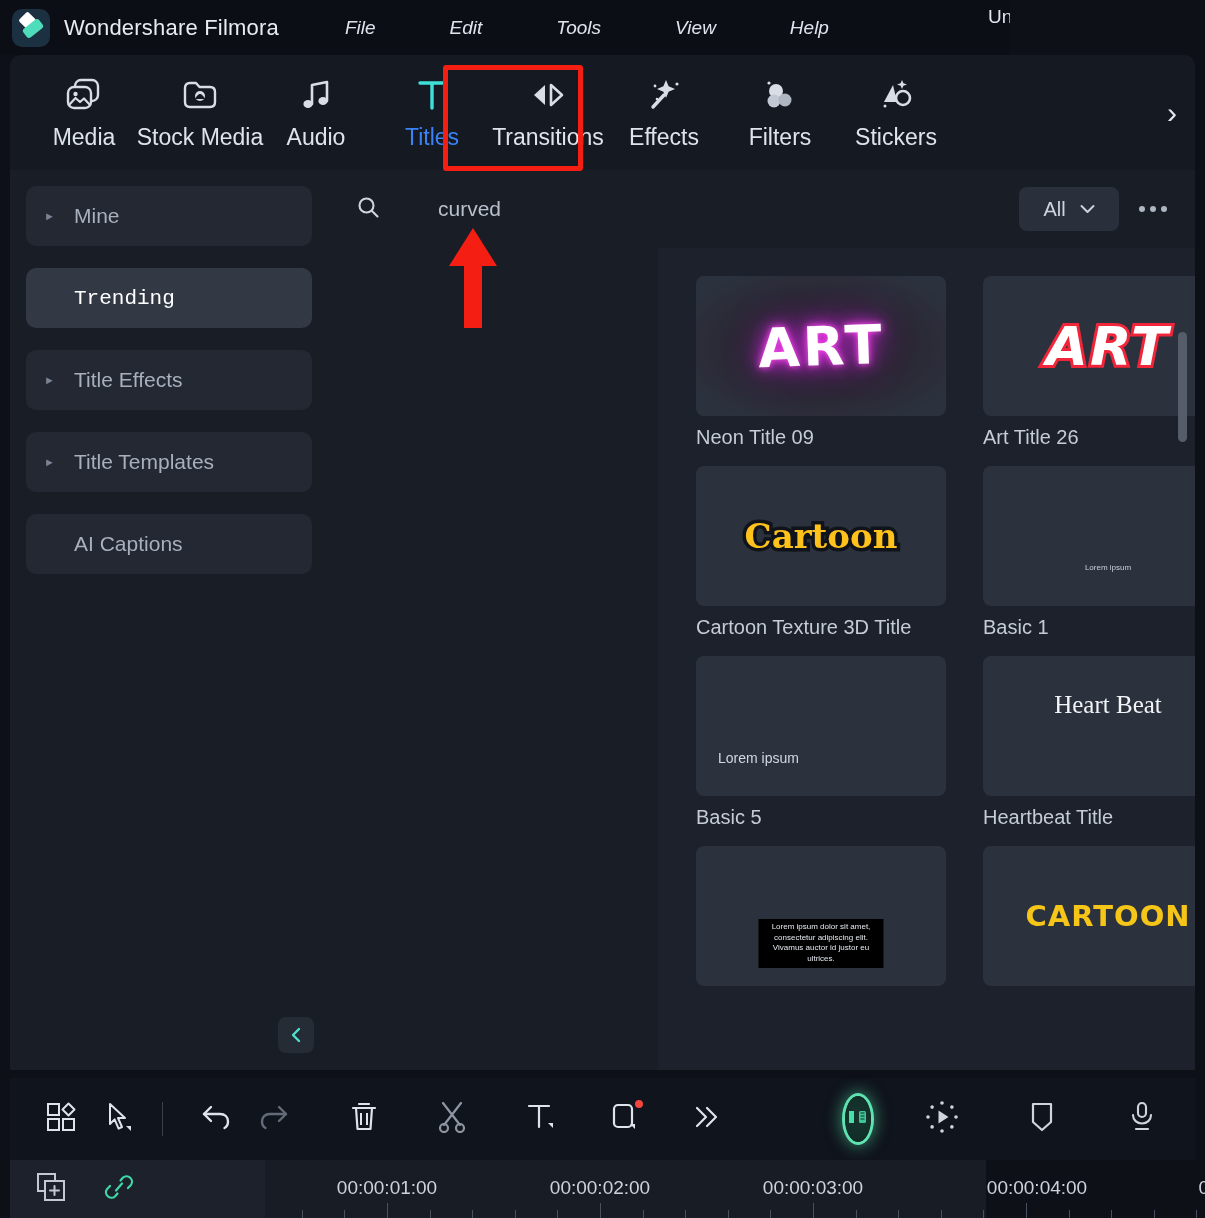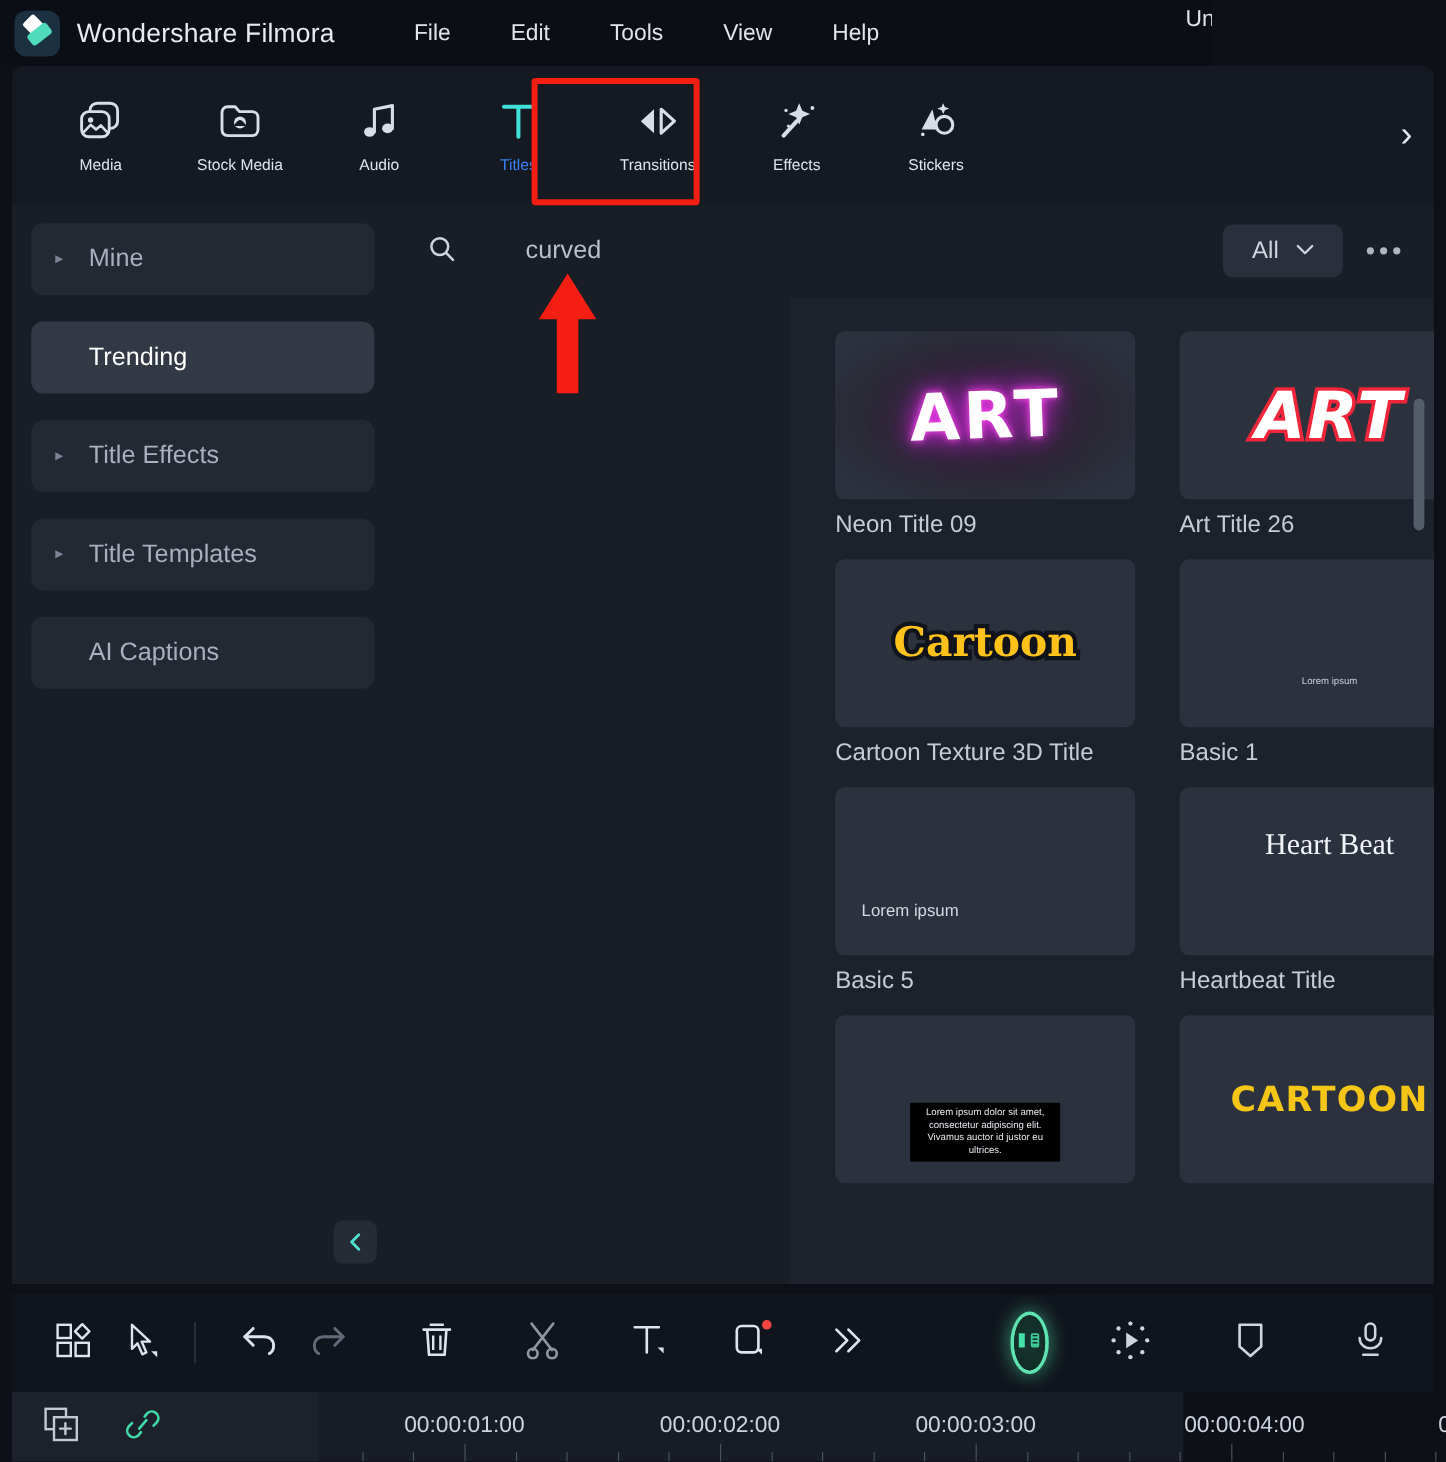--- a/index.html
+++ b/index.html
@@ -24,61 +24,61 @@
     position: absolute; left: 9px; top: 5px; width: 13px; height: 13px;
     background: #ffffff; transform: rotate(45deg); border-radius: 2px;
   }
   .logo .bar {
     position: absolute; left: 11px; top: 14px; width: 20px; height: 11px;
     background: #4fdcbb; border-radius: 3px; transform: rotate(-38deg);
   }
   .app-title {
     margin-left: 14px; color: #e8ecf2; font-size: 22px; letter-spacing: .2px;
   }
-  .menu-items { display: flex; align-items: center; margin-left: 66px; gap: 50px; }
+  .menu-items { display: flex; align-items: center; margin-left: 66px; gap: 74px; font-style: italic; }
   .menu-item { color: #dfe4ec; font-size: 19px; cursor: pointer; }
   .proj-name {
     position: absolute; right: 0px; top: 6px; color: #dfe4ec; font-size: 19px;
     width: 22px; overflow: hidden; white-space: nowrap; text-align: right;
   }
 
   
   .tabbar {
     position: absolute; left: 10px; top: 55px; width: 1185px; height: 115px;
     background: #141922; border-radius: 10px 10px 0 0;
     display: flex; align-items: center;
   }
   .tab {
     width: 116px; height: 96px; display: flex; flex-direction: column;
     align-items: center; justify-content: center; gap: 9px; cursor: pointer;
     position: relative; flex: none;
   }
   .tab .ticon { height: 40px; display: flex; align-items: center; justify-content: center; }
-  .tab .tlabel { color: #dfe4ec; font-size: 13px; white-space: nowrap; }
+  .tab .tlabel { color: #dfe4ec; font-size: 23px; white-space: nowrap; }
   .tab.active .tlabel { color: #3b82f6; }
   .tab-highlight {
     position: absolute; left: 443px; top: 65px; width: 140px; height: 106px;
     border: 5px solid #f41e12; border-radius: 3px; pointer-events: none; z-index: 30;
   }
   .tab-next {
     position: absolute; right: 18px; top: 50%; transform: translateY(-50%);
     color: #e3e8f0; font-size: 30px; cursor: pointer; line-height: 1;
   }
 
   
   .panel {
     position: absolute; left: 10px; top: 170px; width: 1185px; height: 900px;
     background: #181d26; display: flex;
   }
   .sidebar { width: 318px; height: 100%; background: #181d26; position: relative; padding-top: 16px; }
   .side-item {
     margin: 0 16px 22px 16px; height: 60px; border-radius: 10px; background: #232833;
     display: flex; align-items: center; cursor: pointer;
   }
-  .side-item.active { background: #333944; }
+  .side-item.active { background: #333944; font-family: Liberation Mono, monospace; }
   .side-item .caret {
     width: 30px; margin-left: 18px; color: #7b8494; font-size: 11px; flex: none;
   }
   .side-item .caret.empty { visibility: hidden; }
   .side-item .slabel { color: #a8b0bd; font-size: 21px; }
   .side-item.active .slabel { color: #ffffff; }
   .collapse-btn {
     position: absolute; left: 268px; bottom: 17px; width: 36px; height: 36px;
     border-radius: 8px; background: #262c36; display: flex; align-items: center;
     justify-content: center; cursor: pointer;
@@ -290,20 +290,31 @@
           <path d="M22 3l2.6 6.2L31 12l-6.4 2.8L22 21l-2.6-6.2L13 12l6.4-2.8z" fill="#d8dde6"></path>
           <path d="M20 18L9 30" stroke="#d8dde6" stroke-width="3.4" stroke-linecap="round"></path>
           <circle cx="33" cy="7" r="1.6" fill="#d8dde6"></circle>
           <circle cx="11" cy="9" r="1.4" fill="#d8dde6"></circle>
           <circle cx="13" cy="22" r="1.3" fill="#d8dde6"></circle>
         </svg>
       </div>
       <div class="tlabel">Effects</div>
     </div>
 
+    <div class="tab">
+      <div class="ticon">
+        <svg width="38" height="34" viewBox="0 0 38 34" fill="none">
+          <circle cx="15" cy="13" r="7" fill="#d8dde6"></circle>
+          <circle cx="13" cy="23" r="6.5" fill="#c2c9d4"></circle>
+          <circle cx="24" cy="22" r="6.5" fill="#aeb6c2"></circle>
+          <circle cx="8" cy="5" r="1.6" fill="#d8dde6"></circle>
+        </svg>
+      </div>
+      <div class="tlabel">Filters</div>
+    </div>
 
     <div class="tab">
       <div class="ticon">
         <svg width="40" height="36" viewBox="0 0 40 36" fill="none">
           <path d="M8 25L17 8l4 17z" fill="#d8dde6"></path>
           <circle cx="27" cy="21" r="7" stroke="#d8dde6" stroke-width="2.6"></circle>
           <path d="M26 3l1.4 3.2L31 7.5l-3.6 1.3L26 12l-1.4-3.2L21 7.5l3.6-1.3z" fill="#d8dde6"></path>
           <circle cx="9" cy="29" r="1.5" fill="#d8dde6"></circle>
         </svg>
       </div>

